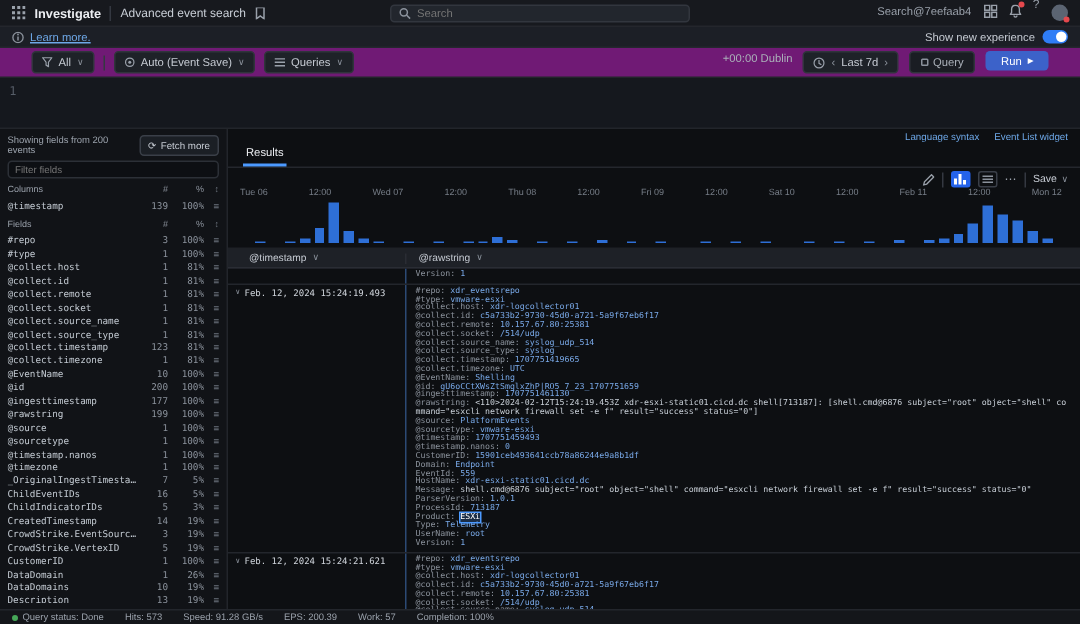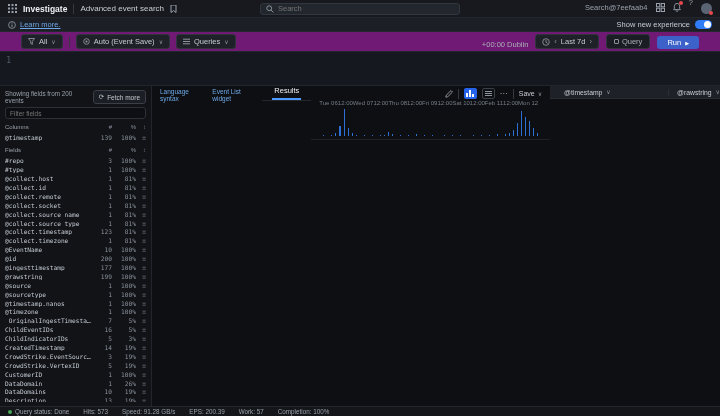--- a/index.html
+++ b/index.html
@@ -34,21 +34,21 @@
   .banner .lnk{color:#6ea8e8;text-decoration:underline;cursor:pointer}
   .banner-right{margin-left:auto;display:flex;align-items:center;gap:5px;color:#c6cbd3}
   .toggle{width:17px;height:9px;border-radius:5px;background:#2f7df6;position:relative}
   .toggle::after{content:"";position:absolute;right:1px;top:1px;width:7px;height:7px;border-radius:50%;background:#fff}
 
   
   .toolbar{height:20px;background:#701a75;border-bottom:1px solid #22252b;display:flex;
     align-items:center;gap:6px;padding:0 21px;font-size:7.5px;flex:0 0 auto}
   .tb-pill{display:flex;align-items:center;gap:4px;background:#1e2228;border:1px solid #30343c;
     border-radius:3px;padding:2px 6px;color:#c6cbd3;cursor:pointer}
-  .tb-right{margin-left:auto;display:flex;align-items:flex-end;gap:7px}
+  .tb-right{margin-left:auto;display:flex;align-items:flex-start;gap:7px}
   .tz-btn{color:#aab0b9;cursor:pointer}
   .range-grp{display:flex;align-items:center;gap:4px;border:1px solid #30343c;border-radius:3px;
     padding:2px 6px;background:#1e2228;color:#c6cbd3}
   .range-chev{color:#8b929c;cursor:pointer}
   .live-btn{display:flex;align-items:center;gap:3px;border:1px solid #30343c;border-radius:3px;
     padding:2px 7px;background:#1a1d23;color:#aab0b9;cursor:pointer}
   .live-sq{width:5px;height:5px;border:1px solid #8b929c;border-radius:1px}
   .run-btn{display:flex;align-items:center;gap:4px;background:#3c62c9;color:#fff;border-radius:3px;
     padding:2px 10px;cursor:pointer}
 
@@ -81,21 +81,21 @@
   .cw-icn{width:10px;text-align:right;color:#6b727c}
   .frow{display:flex;align-items:center;height:8.9px;font-family:"DejaVu Sans Mono",monospace;
     font-size:6.2px;color:#c3cad2;cursor:pointer}
   .frow .fname{flex:1;white-space:nowrap;overflow:hidden;text-overflow:ellipsis}
   .frow .cnt{width:18px;text-align:right;color:#8b929c}
   .frow .pct{width:24px;text-align:right;color:#8b929c}
   .frow .mnu{width:10px;text-align:right;color:#6b727c}
   .rows-scroll{overflow:hidden;flex:1}
 
   
-  .results{flex:1;display:flex;flex-direction:row;min-width:0;background:#0d0f12}
+  .results{flex:1;display:flex;flex-direction:column;min-width:0;background:#0d0f12}
   .links-row{height:11px;display:flex;justify-content:flex-end;gap:10px;padding:2px 8px 0;
     font-size:6.5px;color:#6ea8e8}
   .links-row span{cursor:pointer}
   .tabs{height:15px;border-bottom:1px solid #24272d;display:flex;align-items:flex-end;padding:0 10px;flex:0 0 auto}
   .tab-active{color:#eceef2;font-size:7.5px;padding:0 2px 3px;border-bottom:2px solid #4c9aff;cursor:pointer}
   .chart-wrap{height:54px;border-bottom:1px solid #1e2126;display:flex;flex-direction:column;
     padding:1px 8px 3px;flex:0 0 auto}
   .tools-row{height:13px;display:flex;justify-content:flex-end;gap:5px;align-items:center;color:#9aa1ab}
   .tool-active{width:13px;height:11px;background:#2563eb;border-radius:2px;display:flex;
     align-items:flex-end;justify-content:center;gap:1px;padding:2px;cursor:pointer}

